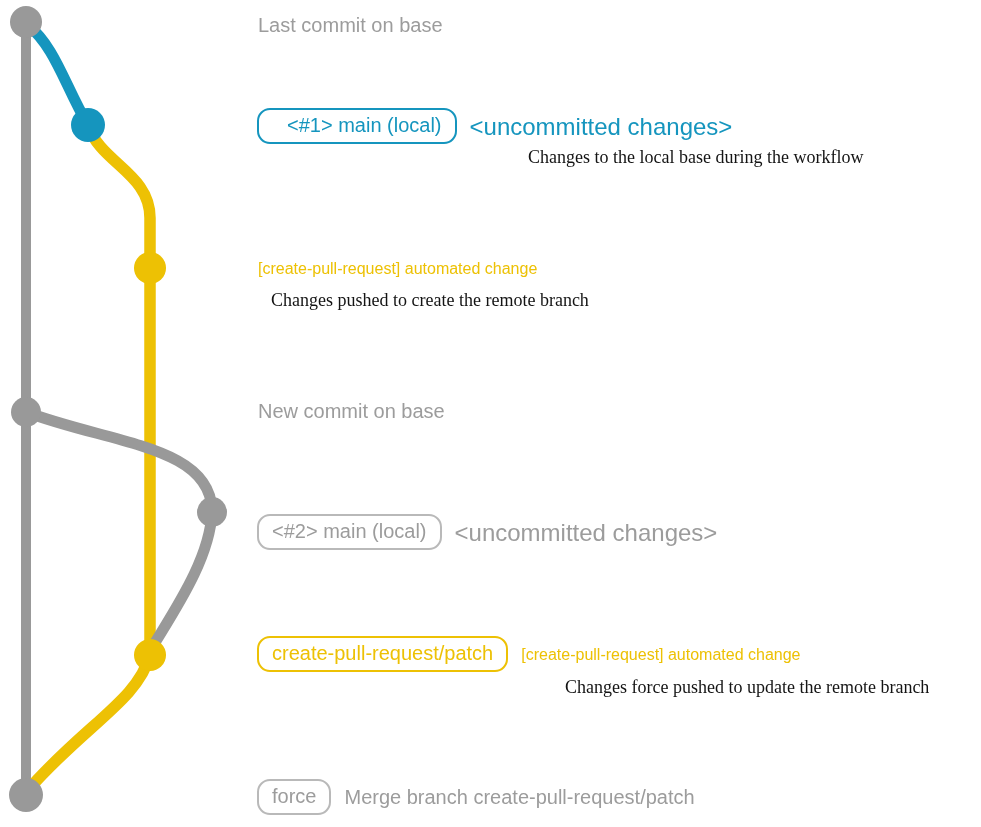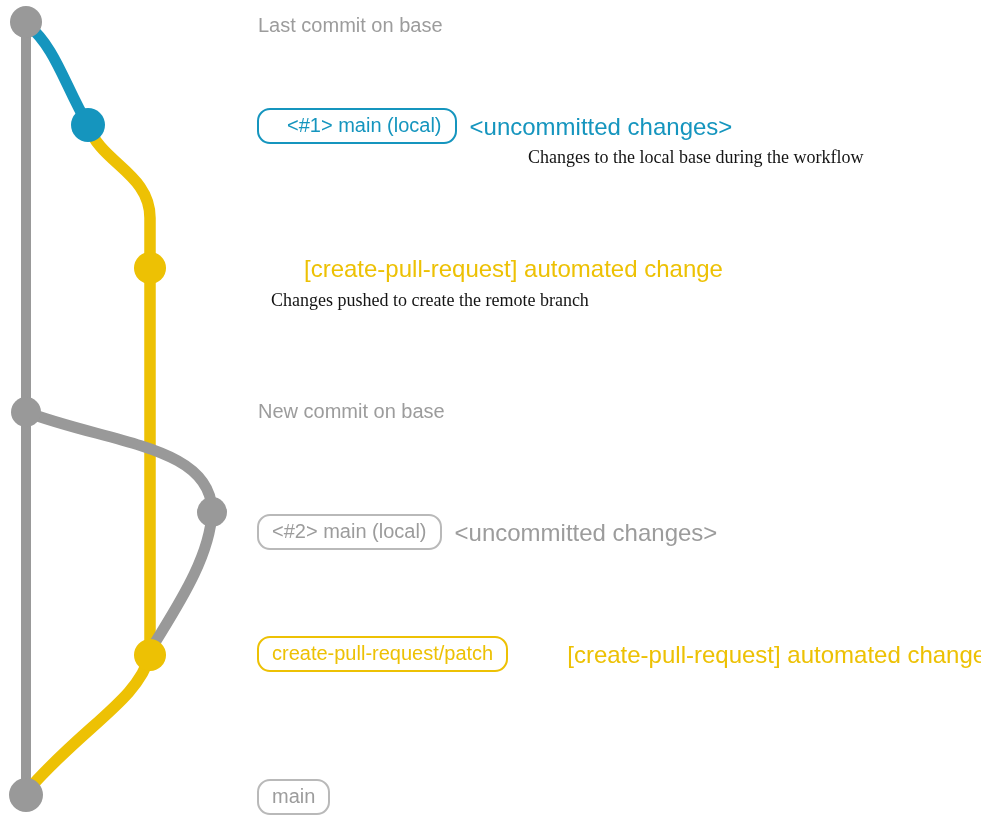--- a/index.html
+++ b/index.html
@@ -39,21 +39,21 @@
     white-space: nowrap;
   }
   .tag.blue   { border-color: var(--c-blue);   color: var(--c-blue); padding-left: 28px; }
   .tag.gray   { border-color: var(--c-tag_border_gray); color: var(--c-text_gray); }
   .tag.yellow { border-color: var(--c-yellow); color: var(--c-yellow); }
 
   .status { font-size: 24px; line-height: 23px; white-space: nowrap; }
   .status.blue { color: var(--c-blue); }
   .status.gray { color: var(--c-text_gray); }
 
-  .ylabel { font-size: 24px; line-height: 23px; color: var(--c-yellow); white-space: nowrap; margin-left: 46px; }
+  .ylabel { font-size: 16px; line-height: 23px; color: var(--c-yellow); white-space: nowrap; }
   .glabel { font-size: 20px; line-height: 23px; color: var(--c-text_gray); white-space: nowrap; }
 
   .note {
     font-family: "Liberation Serif", serif;
     font-size: 18px;
     line-height: 21px;
     color: var(--c-note_black);
     white-space: nowrap;
   }
 </style>
@@ -97,18 +97,20 @@
 
   <div class="abs tagrow" style="left:257px; top:514px;">
     <span class="tag gray">&lt;#2&gt; main (local)</span>
     <span class="status gray">&lt;uncommitted changes&gt;</span>
   </div>
 
   <div class="abs tagrow" style="left:257px; top:636px;">
     <span class="tag yellow">create-pull-request/patch</span>
     <span class="ylabel">[create-pull-request] automated change</span>
   </div>
+  <div class="abs note" style="left:565px; top:677px;">Changes force pushed to update the remote branch</div>
 
   <div class="abs tagrow" style="left:257px; top:779px;">
-    <span class="tag gray">main</span>
+    <span class="tag gray">force</span>
+    <span class="glabel">Merge branch create-pull-request/patch</span>
   </div>
 
 </div>
 
 </body></html>

